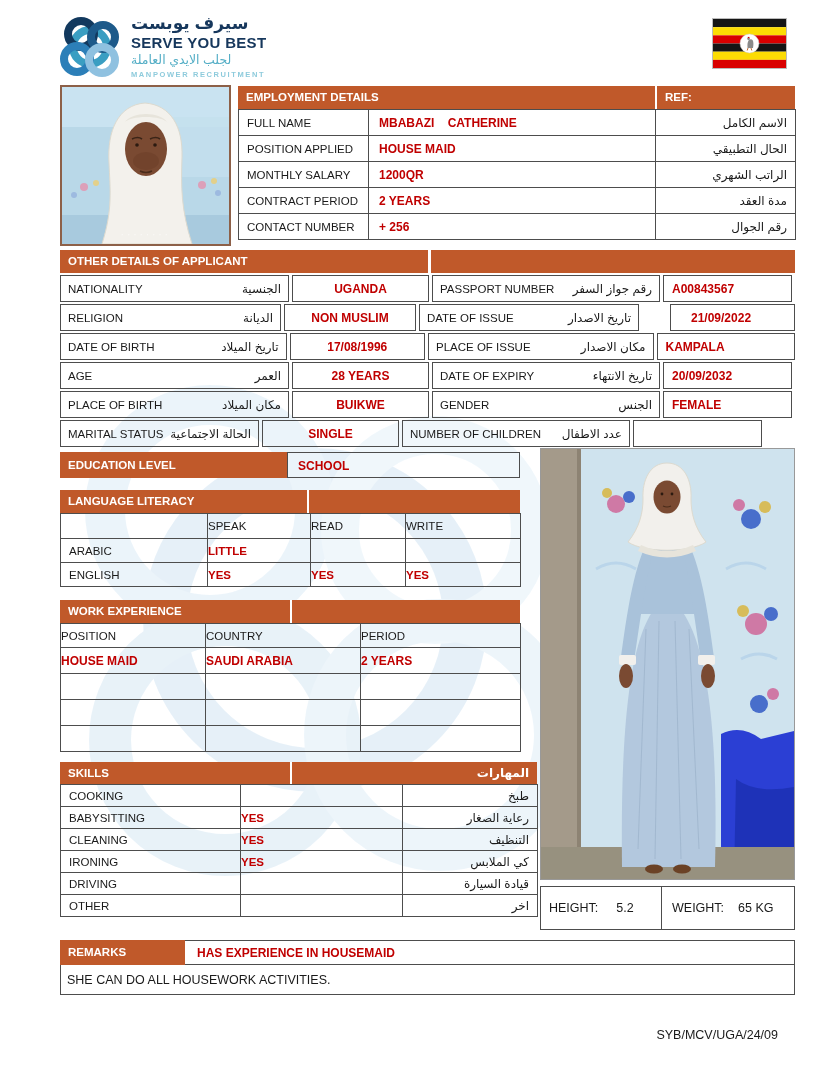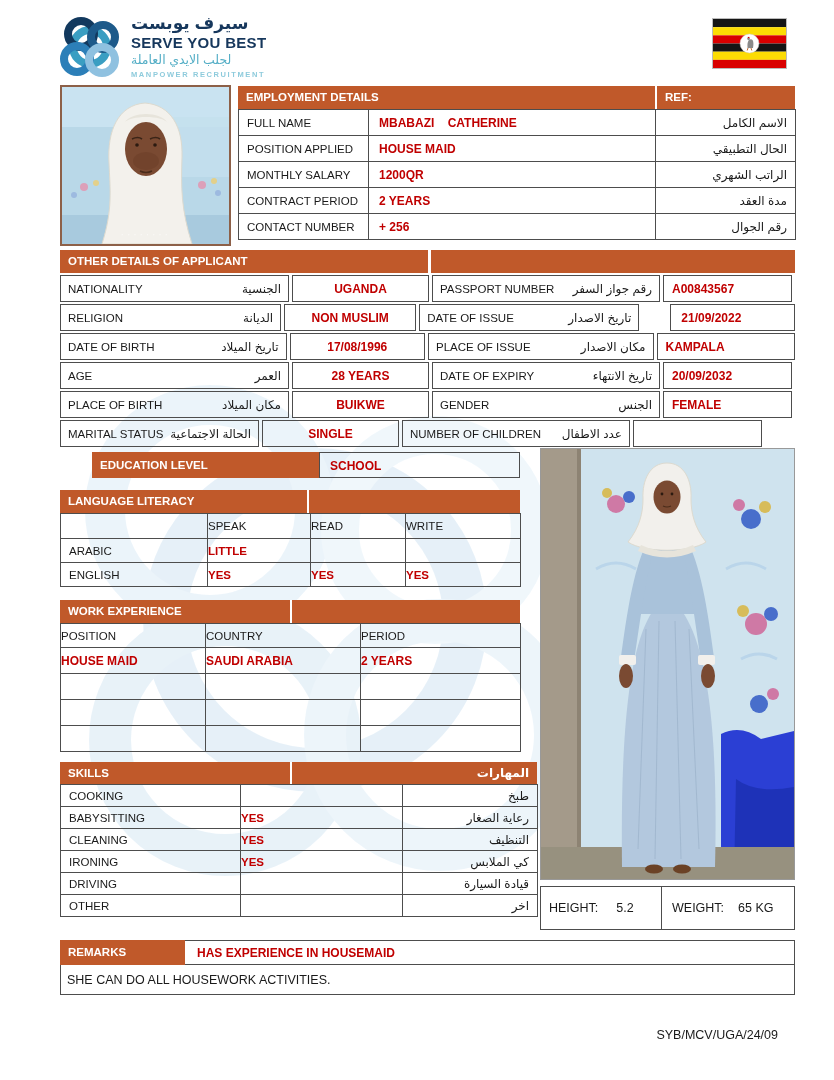--- a/index.html
+++ b/index.html
@@ -165,21 +165,21 @@
     <div class="od-row">
       <div class="od-cell od-label" style="width:229px;">
         <span class="en">RELIGION</span>
         <span class="arr" dir="rtl">الديانة</span>
       </div>
       <div class="od-cell od-val red" style="width:137px;justify-content:center;">NON MUSLIM</div>
       <div class="od-cell od-label" style="width:228px;">
         <span class="en">DATE OF ISSUE</span>
         <span class="arr" dir="rtl">تاريخ الاصدار</span>
       </div>
-      <div class="od-cell od-val red" style="width:129px;padding-left:10px;margin-left:28px;">21/09/2022</div>
+      <div class="od-cell od-val red" style="width:129px;padding-left:20px;margin-left:28px;">21/09/2022</div>
     </div>
 
     <div class="od-row">
       <div class="od-cell od-label" style="width:229px;">
         <span class="en">DATE OF BIRTH</span>
         <span class="arr" dir="rtl">تاريخ الميلاد</span>
       </div>
       <div class="od-cell od-val red" style="width:137px;justify-content:center;">17/08/1996</div>
       <div class="od-cell od-label" style="width:228px;">
         <span class="en">PLACE OF ISSUE</span>
@@ -222,21 +222,21 @@
       <div class="od-cell od-val red" style="width:137px;justify-content:center;">SINGLE</div>
       <div class="od-cell od-label" style="width:228px;">
         <span class="en">NUMBER OF CHILDREN</span>
         <span class="arr" dir="rtl">عدد الاطفال</span>
       </div>
       <div class="od-cell od-val red" style="width:129px;padding-left:8px;"></div>
     </div>
   </div>
 
   <div class="abs" style="left:60px;top:452px;width:460px;display:flex;">
-    <div class="orange" style="width:227px;height:26px;line-height:26px;font-size:11.5px;padding-left:8px;box-sizing:border-box;margin-left:32px;">EDUCATION LEVEL</div>
+    <div class="orange" style="width:227px;height:26px;line-height:26px;font-size:11.5px;padding-left:8px;box-sizing:border-box;">EDUCATION LEVEL</div>
     <div class="red" style="flex:1;height:26px;line-height:26px;font-size:12px;padding-left:10px;border:1px solid #4d4d4d;box-sizing:border-box;">SCHOOL</div>
   </div>
 
   <div class="abs" style="left:60px;top:490px;width:460px;">
     <div class="orange hdr-band" style="height:23px;">
       <span>LANGUAGE LITERACY</span>
       <span class="hdr-div" style="left:247px;"></span>
     </div>
     <table class="tbl" style="width:460px;">
       <colgroup>

